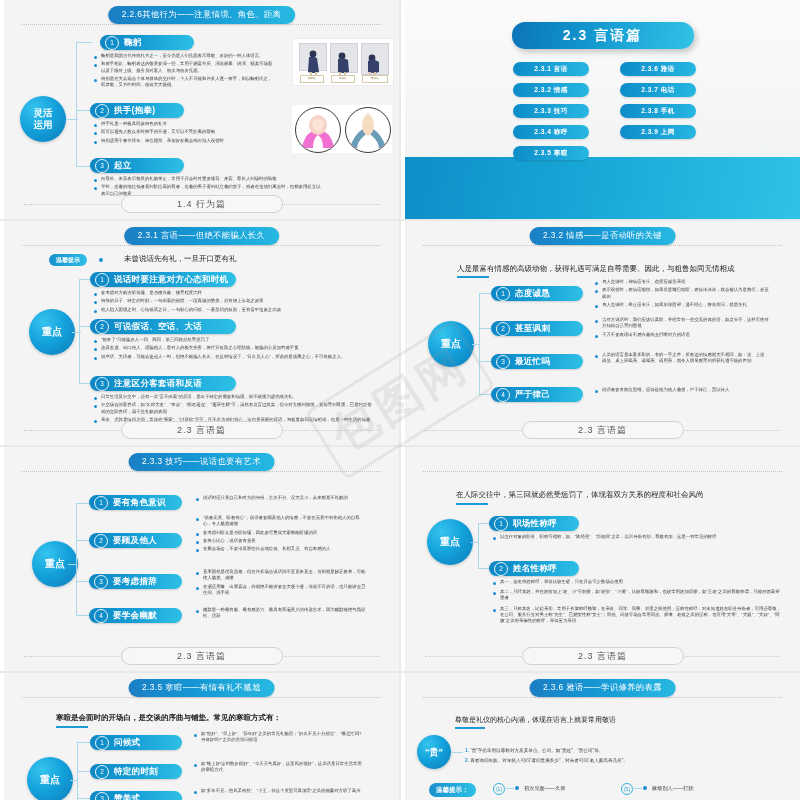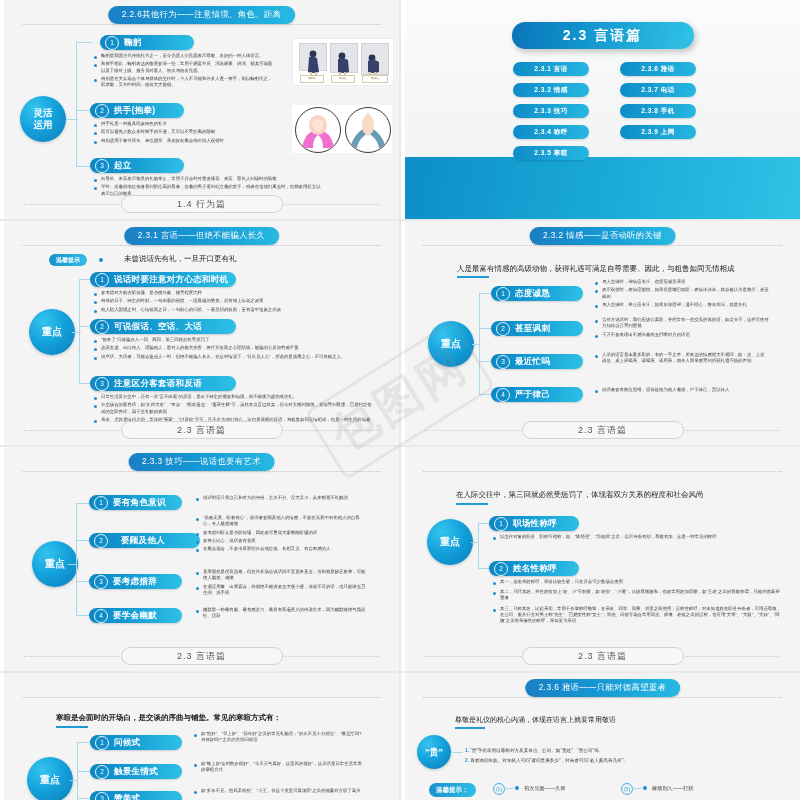--- a/index.html
+++ b/index.html
@@ -482,21 +482,21 @@
         <span class="num">1</span>
         <span class="lbl">要有角色意识</span>
       </div>
       <div class="bul" style="left:192px;top:48px;width:170px;">
         <div class="row">
             <span class="dot"></span>
             <span class="txt">说话时应注意自己和对方的身份，主次不分、没大没小，从来都是不礼貌的</span>
           </div>
       </div>
 
-      <div class="pill" style="left:85px;top:86px;width:111px;gap:8px;">
+      <div class="pill" style="left:85px;top:86px;width:93px;">
         <span class="num">2</span>
         <span class="lbl">要顾及他人</span>
       </div>
       <div class="bul" style="left:192px;top:68px;width:170px;">
         <div class="row">
             <span class="dot"></span>
             <span class="txt">“说者无意、听者有心”，说话者要顾及他人的情感，不要在无意中刺伤他人的自尊心，令人尴尬难堪</span>
           </div>
         <div class="row">
             <span class="dot"></span>
@@ -588,20 +588,21 @@
       </div>
 
       <div class="footer-rule-l"></div>
       <div class="footer-rule-r"></div>
       <div class="footer">2.3  言语篇</div>
     </div>
   </div>
 
   <div class="slide">
     <div class="slide-inner">
+      <div class="title-pill">2.3.5 寒暄——有情有礼不尴尬</div>
       <div class="title-rule"></div>
 
       <div class="lead" style="left:52px;top:40px;font-weight:bold;">寒暄是会面时的开场白，是交谈的序曲与铺垫。常见的寒暄方式有：</div>
       <div class="lead-underline" style="left:52px;top:53px;width:32px;"></div>
 
       <div class="node-circle" style="left:23px;top:84px;">重点</div>
       <div class="vline" style="left:73px;top:69px;height:70px;"></div>
       <div class="hline" style="left:66px;top:107px;width:8px;"></div>
       <div class="hline" style="left:73px;top:69px;width:14px;"></div>
       <div class="hline" style="left:73px;top:98px;width:14px;"></div>
@@ -613,21 +614,21 @@
       </div>
       <div class="bul" style="left:190px;top:58px;width:170px;">
         <div class="row">
             <span class="dot"></span>
             <span class="txt">如“您好”、“早上好”、“新年好”之类的常见礼貌语；“好久不见十分想念”、“最近忙吗?身体好吗?”之类的关切问候语</span>
           </div>
       </div>
 
       <div class="pill" style="left:86px;top:91px;width:92px;">
         <span class="num">2</span>
-        <span class="lbl">触景生情式</span>
+        <span class="lbl">特定的时刻</span>
       </div>
       <div class="bul" style="left:190px;top:88px;width:170px;">
         <div class="row">
             <span class="dot"></span>
             <span class="txt">如“晚上好!这时散步很好”、“今天天气真好，这里风景很好”，这类话是日常生活常用的寒暄方式</span>
           </div>
       </div>
 
       <div class="pill" style="left:86px;top:118px;width:92px;">
         <span class="num">3</span>
@@ -637,21 +638,21 @@
         <div class="row">
             <span class="dot"></span>
             <span class="txt">如“多年不见，您风采依然”、“小王，你这个发型可真漂亮”之类的能赢对方听了高兴</span>
           </div>
       </div>
     </div>
   </div>
 
   <div class="slide">
     <div class="slide-inner">
-      <div class="title-pill">2.3.6 雅语——只能对德高望重者</div>
+      <div class="title-pill">2.3.6 雅语——学识修养的表露</div>
       <div class="title-rule"></div>
 
       <div class="lead" style="left:50px;top:42px;font-size:7px;">尊敬是礼仪的核心内涵，体现在语言上就要常用敬语</div>
       <div class="lead-underline" style="left:50px;top:54px;width:30px;"></div>
 
       <div class="node-circle" style="left:12px;top:62px;width:34px;height:34px;font-size:9px;">“贵”</div>
       <div class="hline" style="left:47px;top:79px;width:11px;"></div>
 
       <div class="ol-row" style="left:60px;top:74px;width:330px;">
         <span class="ol-num">1.</span>

